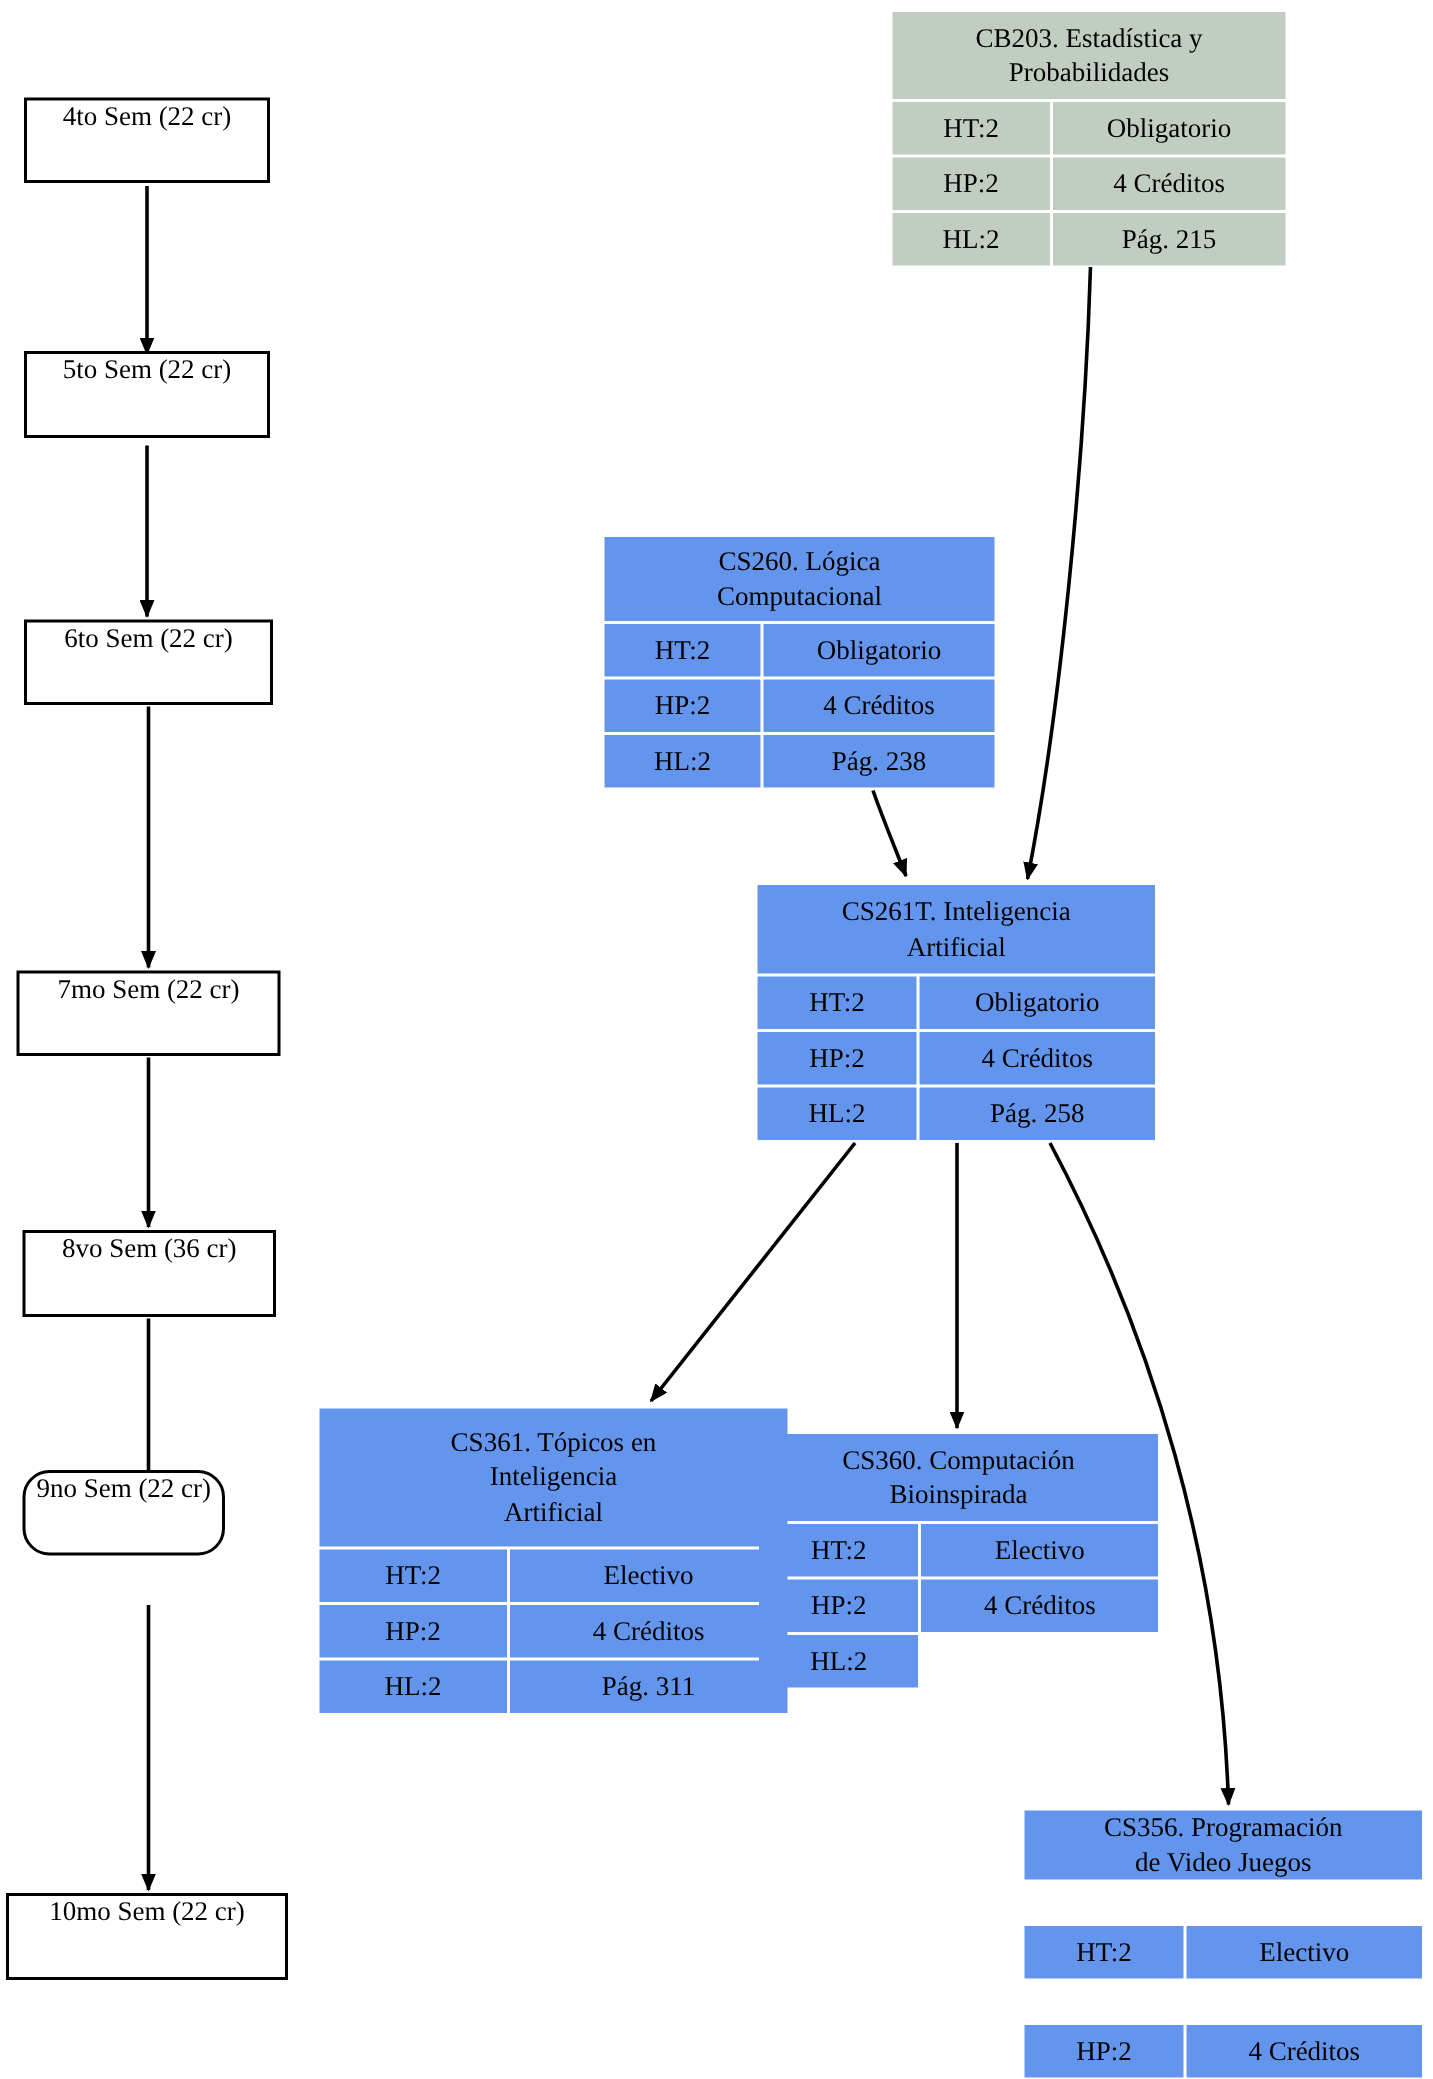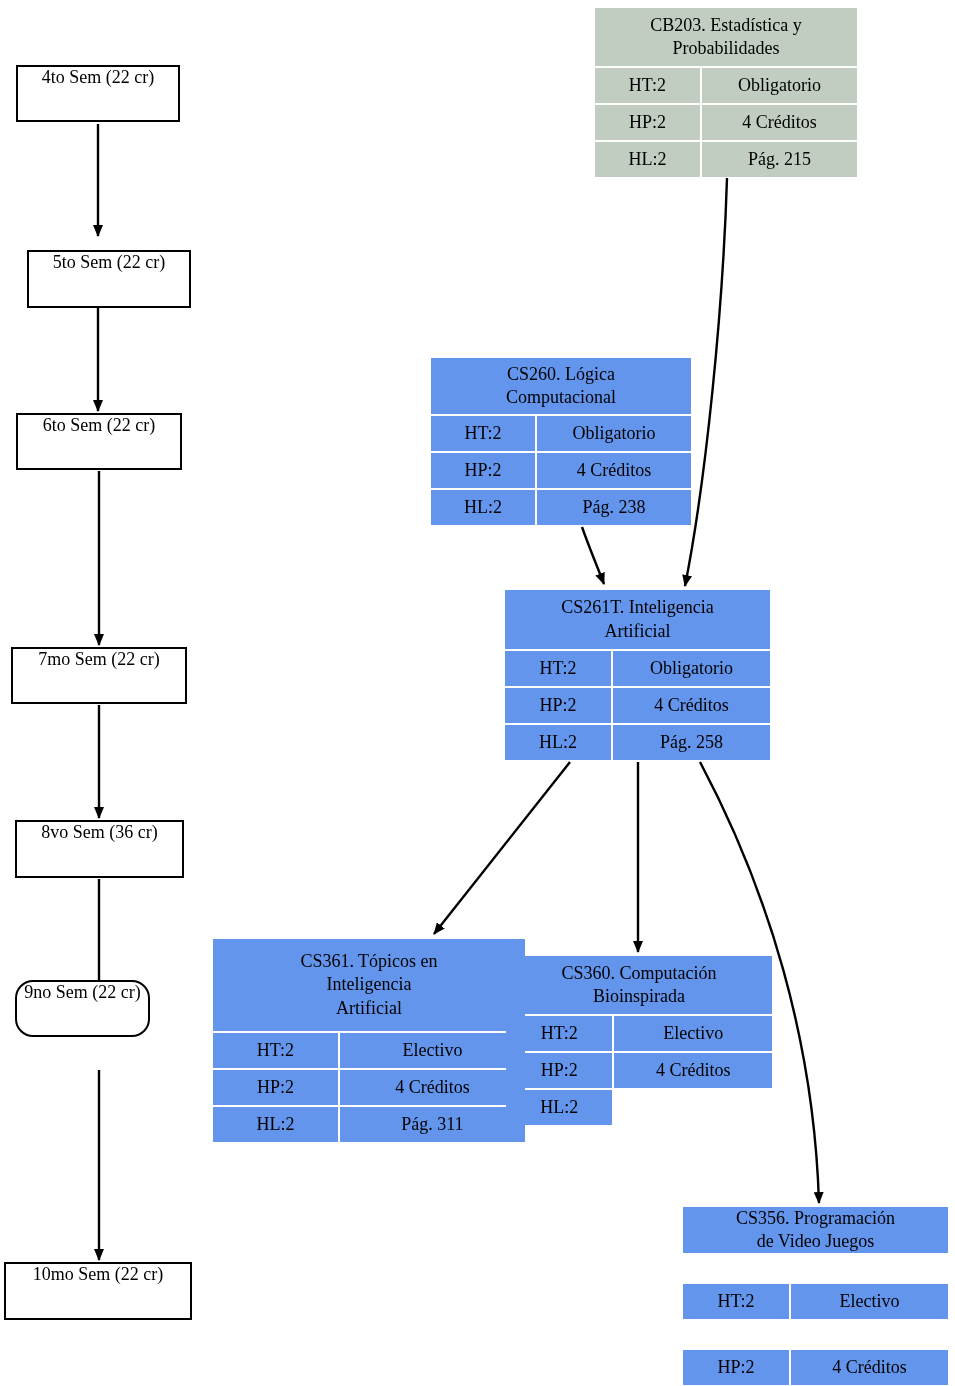--- a/index.html
+++ b/index.html
@@ -89,21 +89,21 @@
     <path class="edge" d="M727,178 C723,310 706,480 685,586" marker-end="url(#ah)"></path>
     <path class="edge" d="M582,527 C589,547 597,566 604,584" marker-end="url(#ah)"></path>
     <path class="edge" d="M570,762 L434,934" marker-end="url(#ah)"></path>
     <path class="edge" d="M638,762 L638,952" marker-end="url(#ah)"></path>
     <path class="edge" d="M700,762 C768,890 814,1040 819,1203" marker-end="url(#ah)"></path>
   </svg>
 
   <div class="sem" style="left:16px; top:65px;  width:164px; height:57px;">
     <span>4to Sem (22 cr)</span>
   </div>
-  <div class="sem" style="left:16px; top:250px; width:164px; height:58px;margin-left:11px;">
+  <div class="sem" style="left:16px; top:234px; width:164px; height:58px;">
     <span>5to Sem (22 cr)</span>
   </div>
   <div class="sem" style="left:16px; top:413px; width:166px; height:57px;">
     <span>6to Sem (22 cr)</span>
   </div>
   <div class="sem" style="left:11px; top:647px; width:176px; height:57px;">
     <span>7mo Sem (22 cr)</span>
   </div>
   <div class="sem" style="left:15px; top:820px; width:169px; height:58px;">
     <span>8vo Sem (36 cr)</span>
@@ -127,21 +127,21 @@
     <div class="crow">
       <div class="cell key">HP:2</div>
       <div class="cell val">4 Créditos</div>
     </div>
     <div class="crow">
       <div class="cell key">HL:2</div>
       <div class="cell val">Pág. 215</div>
     </div>
   </div>
 
-  <div class="course blue" style="left:431px; top:358px; width:260px; height:167px;">
+  <div class="course blue" style="left:403px; top:358px; width:260px; height:167px;">
     <div class="ctitle">
       <span class="tline">CS260. Lógica</span>
       <span class="tline">Computacional</span>
     </div>
     <div class="crow">
       <div class="cell key">HT:2</div>
       <div class="cell val">Obligatorio</div>
     </div>
     <div class="crow">
       <div class="cell key">HP:2</div>

